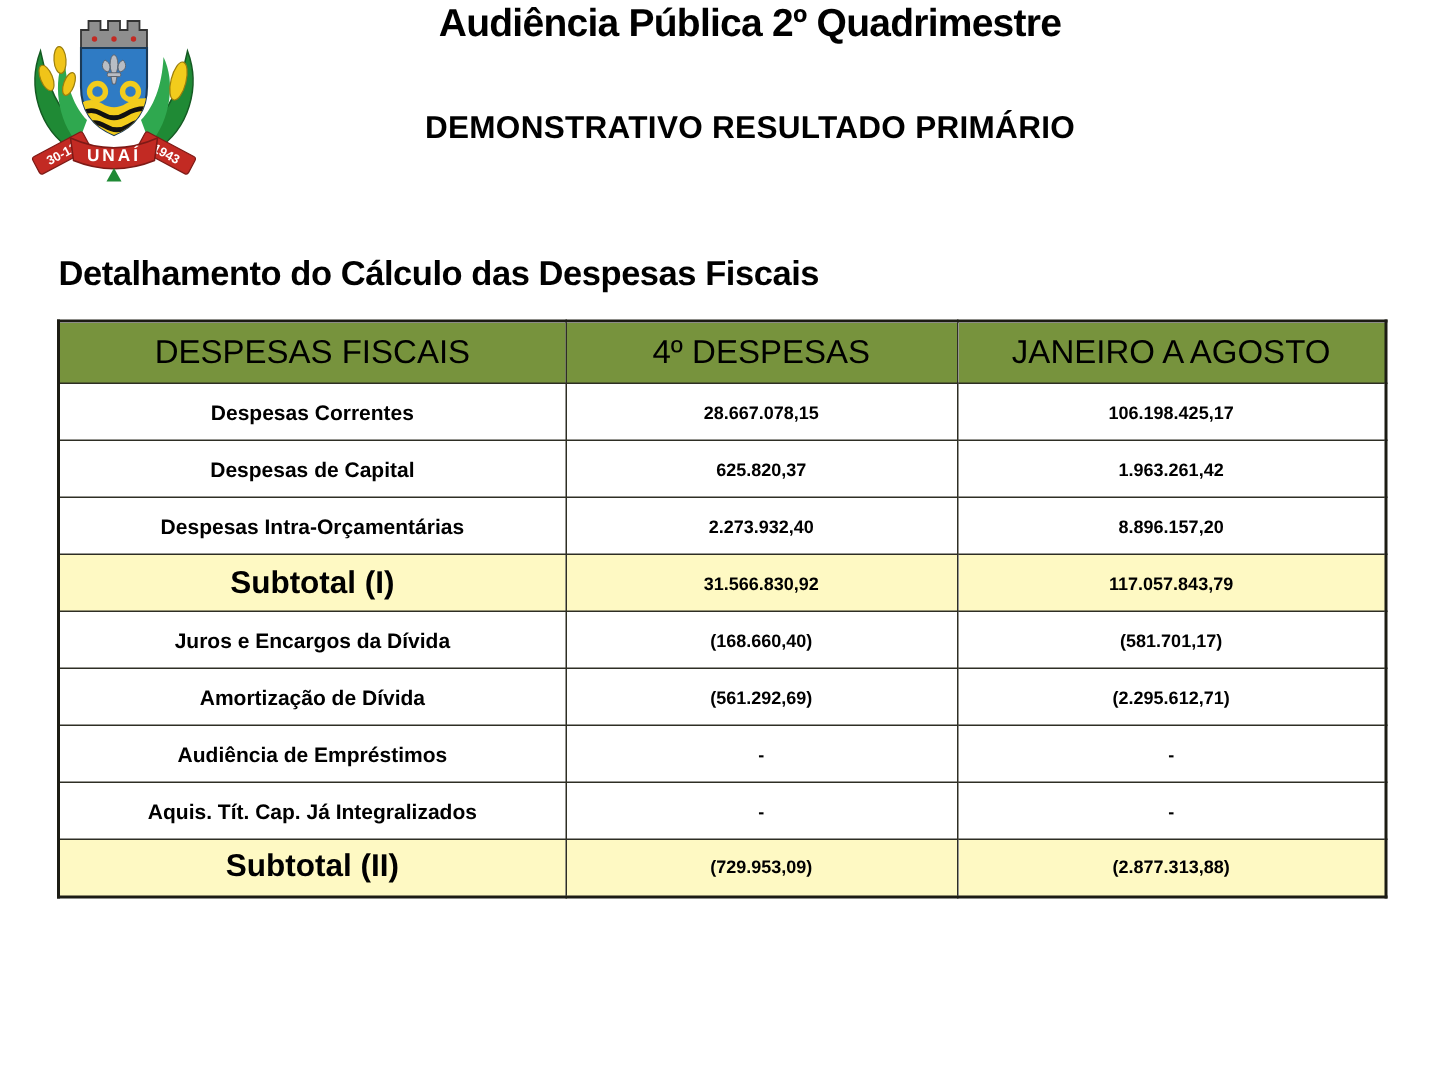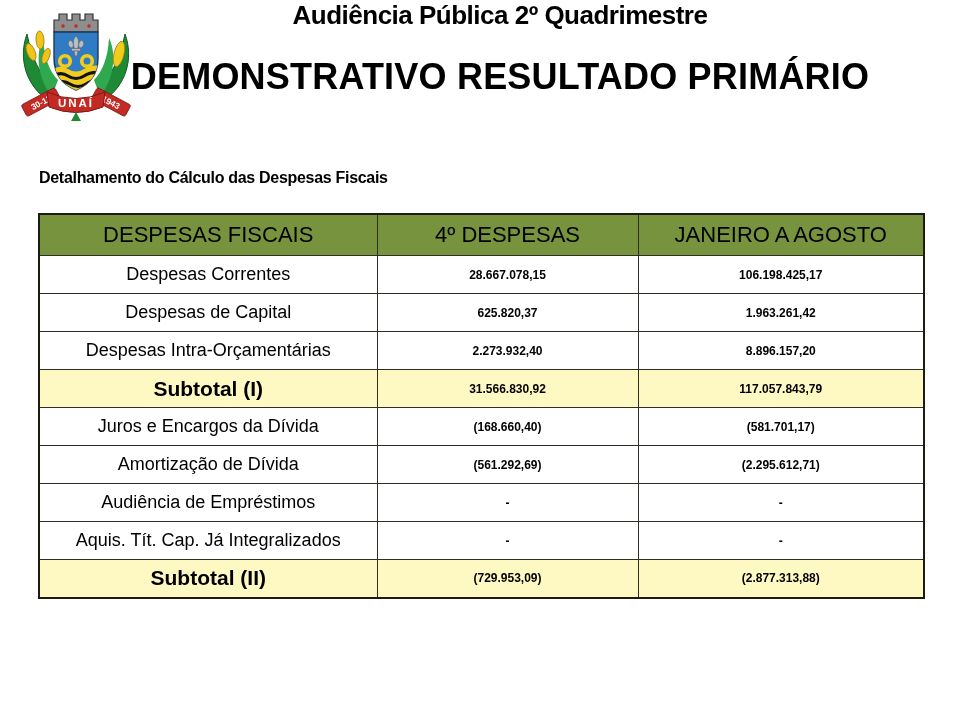--- a/index.html
+++ b/index.html
@@ -9,43 +9,43 @@
     height: 720px;
     background: #ffffff;
     font-family: "Liberation Sans", sans-serif;
     color: #000;
     overflow: hidden;
   }
   
   .crest { position: absolute; left: 14px; top: 6px; }
   .titles { position: absolute; left: 130px; top: 0; width: 740px; text-align: center; }
   .title1 { margin: 0; font-size: 26px; font-weight: bold; letter-spacing: -0.5px; }
-  .title2 { margin: 0; padding-top: 25px; font-size: 36px; font-weight: bold; letter-spacing: 0.2px; }
+  .title2 { margin: 18px; padding-top: 25px; font-size: 21px; font-weight: bold; letter-spacing: 0.2px; }
   .section-heading {
     position: absolute; left: 39px; top: 169px; margin: 0;
-    font-size: 16px; font-weight: bold; letter-spacing: -0.3px;
+    font-size: 23px; font-weight: bold; letter-spacing: -0.3px;
   }
   
   table.fiscal {
     position: absolute; left: 38px; top: 213px; width: 885px;
     border-collapse: collapse; table-layout: fixed;
     border: 2px solid #1c1c14;
   }
   table.fiscal th, table.fiscal td {
     border: 1px solid #2e2e24;
     text-align: center; vertical-align: middle; padding: 0 4px;
     overflow: hidden; white-space: nowrap;
   }
   table.fiscal thead th {
     background: #77933D;
     height: 40px;
     font-size: 22px; font-weight: normal;
   }
   table.fiscal tbody tr { height: 38px; }
-  td.label { font-size: 18px; font-weight: normal; }
+  td.label { font-size: 14px; font-weight: bold; }
   td.num   { font-size: 12px; font-weight: bold; }
   tr.subtotal td { background: #fef9c3; }
   tr.subtotal td.label { font-size: 21px; font-weight: bold; }
 </style>
 </head>
 <body>
 
 <div class="slide">
 
   <svg class="crest" width="124" height="116" viewBox="0 0 124 116" aria-hidden="true">

